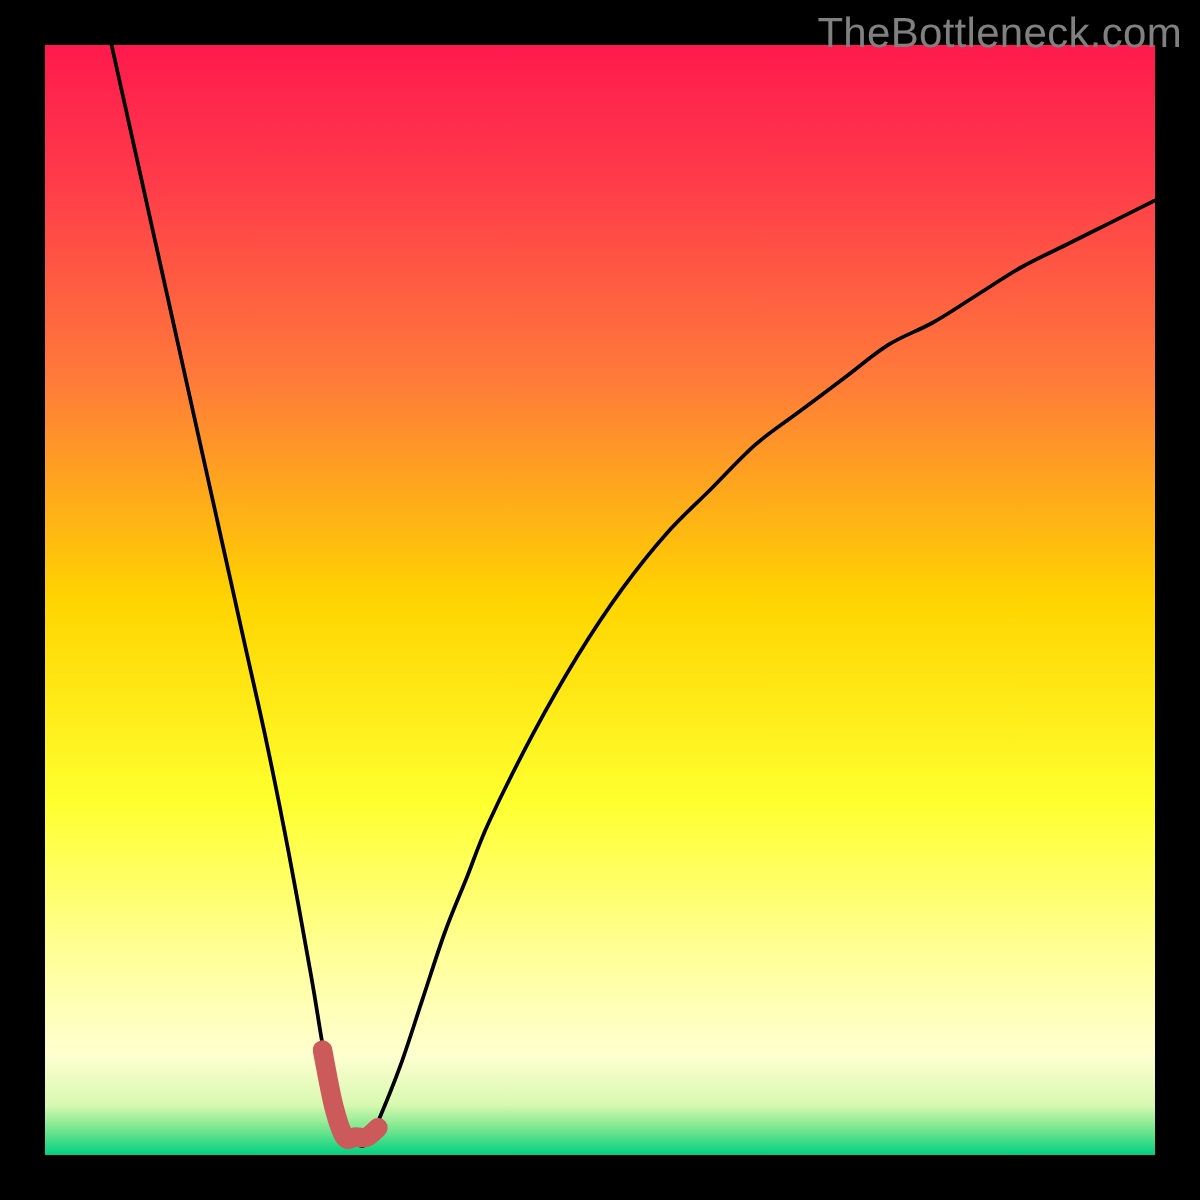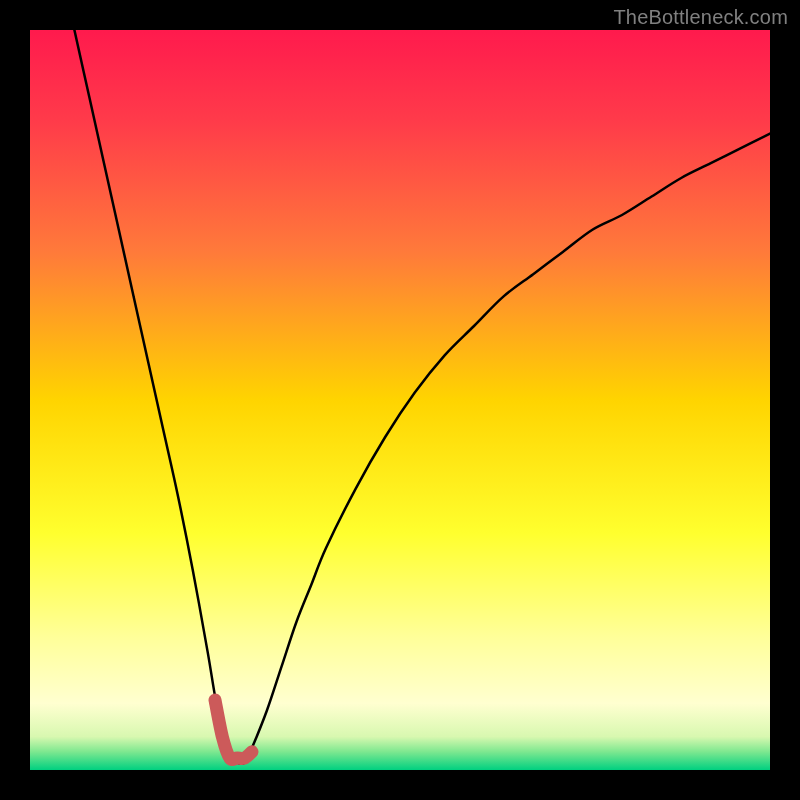--- a/index.html
+++ b/index.html
@@ -23,21 +23,21 @@
     left: 0;
     top: 0;
     width: 740px;
     height: 740px;
   }
   .watermark {
     position: absolute;
     top: 6px;
     right: 12px;
     font-family: Arial, Helvetica, sans-serif;
-    font-size: 20px;
+    font-size: 28px;
     color: #808080;
     font-weight: 500;
     letter-spacing: 0.2px;
   }
   svg {
     display: block;
   }
 </style>
 </head>
 <body>

